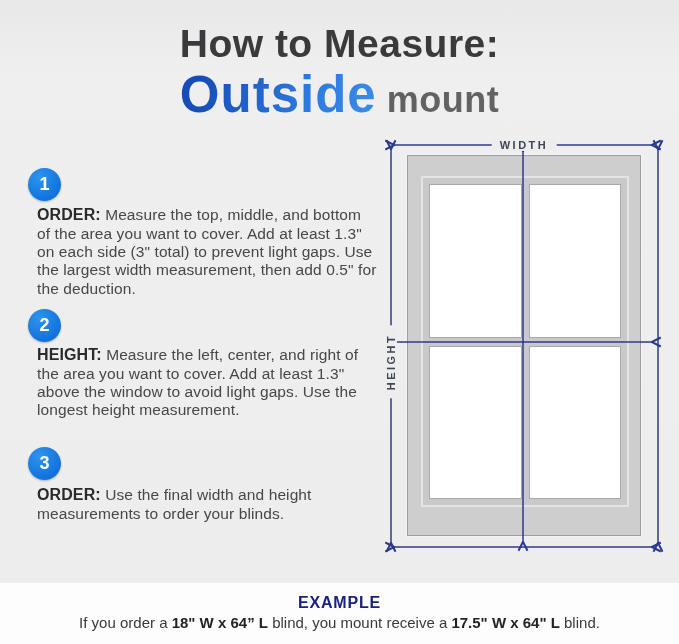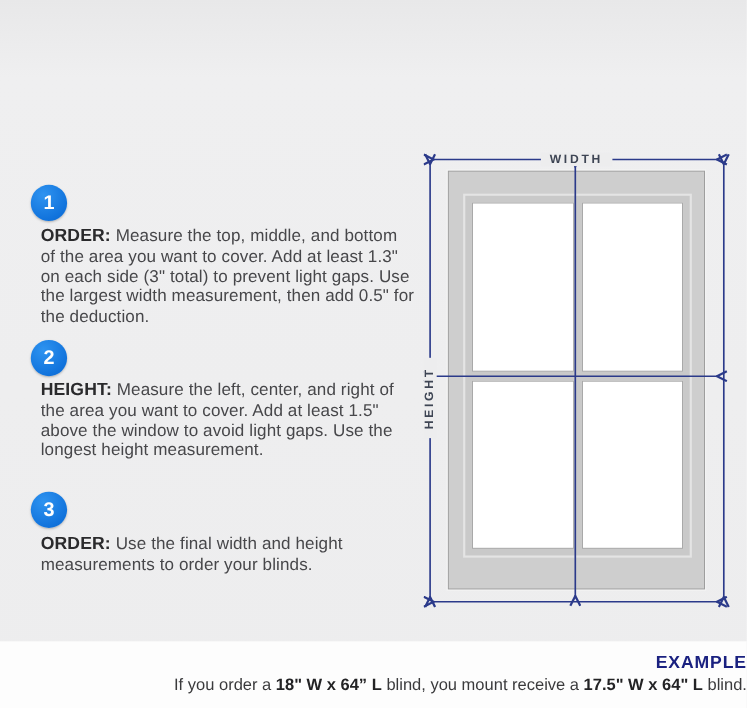--- a/index.html
+++ b/index.html
@@ -57,39 +57,43 @@
   .meas-label {
     position:absolute; background:#ededee; padding:0 8px;
     font-size:11px; font-weight:700; letter-spacing:2.5px; color:#3e4554; white-space:nowrap;
   }
   .width-label { left:139px; top:9px; transform:translate(-50%,-50%); }
   .height-label { left:6px; top:226px; transform:translate(-50%,-50%) rotate(-90deg); }
 
   
   .footer {
     position:absolute; left:0; bottom:0; width:679px; height:61px;
-    background:#fdfdfd; text-align:right;
+    background:#fdfdfd; text-align:center;
   }
   .footer-heading { margin-top:11px; font-size:16px; font-weight:700; color:#1a2180; letter-spacing:.8px; }
   .footer-line { margin-top:2px; font-size:15px; color:#3a3a3c; }
   .footer-line b { color:#232325; }
 </style>
 </head>
 <body>
 
 <div class="canvas">
 
+  <div class="title-block">
+    <div class="title-line1">How to Measure:</div>
+    <div class="title-line2"><span class="title-highlight">Outside</span><span class="title-suffix">mount</span></div>
+  </div>
 
   <div class="badge badge-1">1</div>
   <p class="step-text step-text-1"><b>ORDER:</b>
     <span>Measure the top, middle, and bottom of the area you want to cover. Add at least 1.3" on each side (3" total) to prevent light gaps. Use the largest width measurement, then add 0.5" for the deduction.</span></p>
 
   <div class="badge badge-2">2</div>
   <p class="step-text step-text-2"><b>HEIGHT:</b>
-    <span>Measure the left, center, and right of the area you want to cover. Add at least 1.5" above the window to avoid light gaps. Use the longest height measurement.</span></p>
+    <span>Measure the left, center, and right of the area you want to cover. Add at least 1.3" above the window to avoid light gaps. Use the longest height measurement.</span></p>
 
   <div class="badge badge-3">3</div>
   <p class="step-text step-text-3"><b>ORDER:</b>
     <span>Use the final width and height measurements to order your blinds.</span></p>
 
   <div class="diagram">
 
     <div class="window-outer">
       <div class="sash-area">
         <div class="pane"></div>

